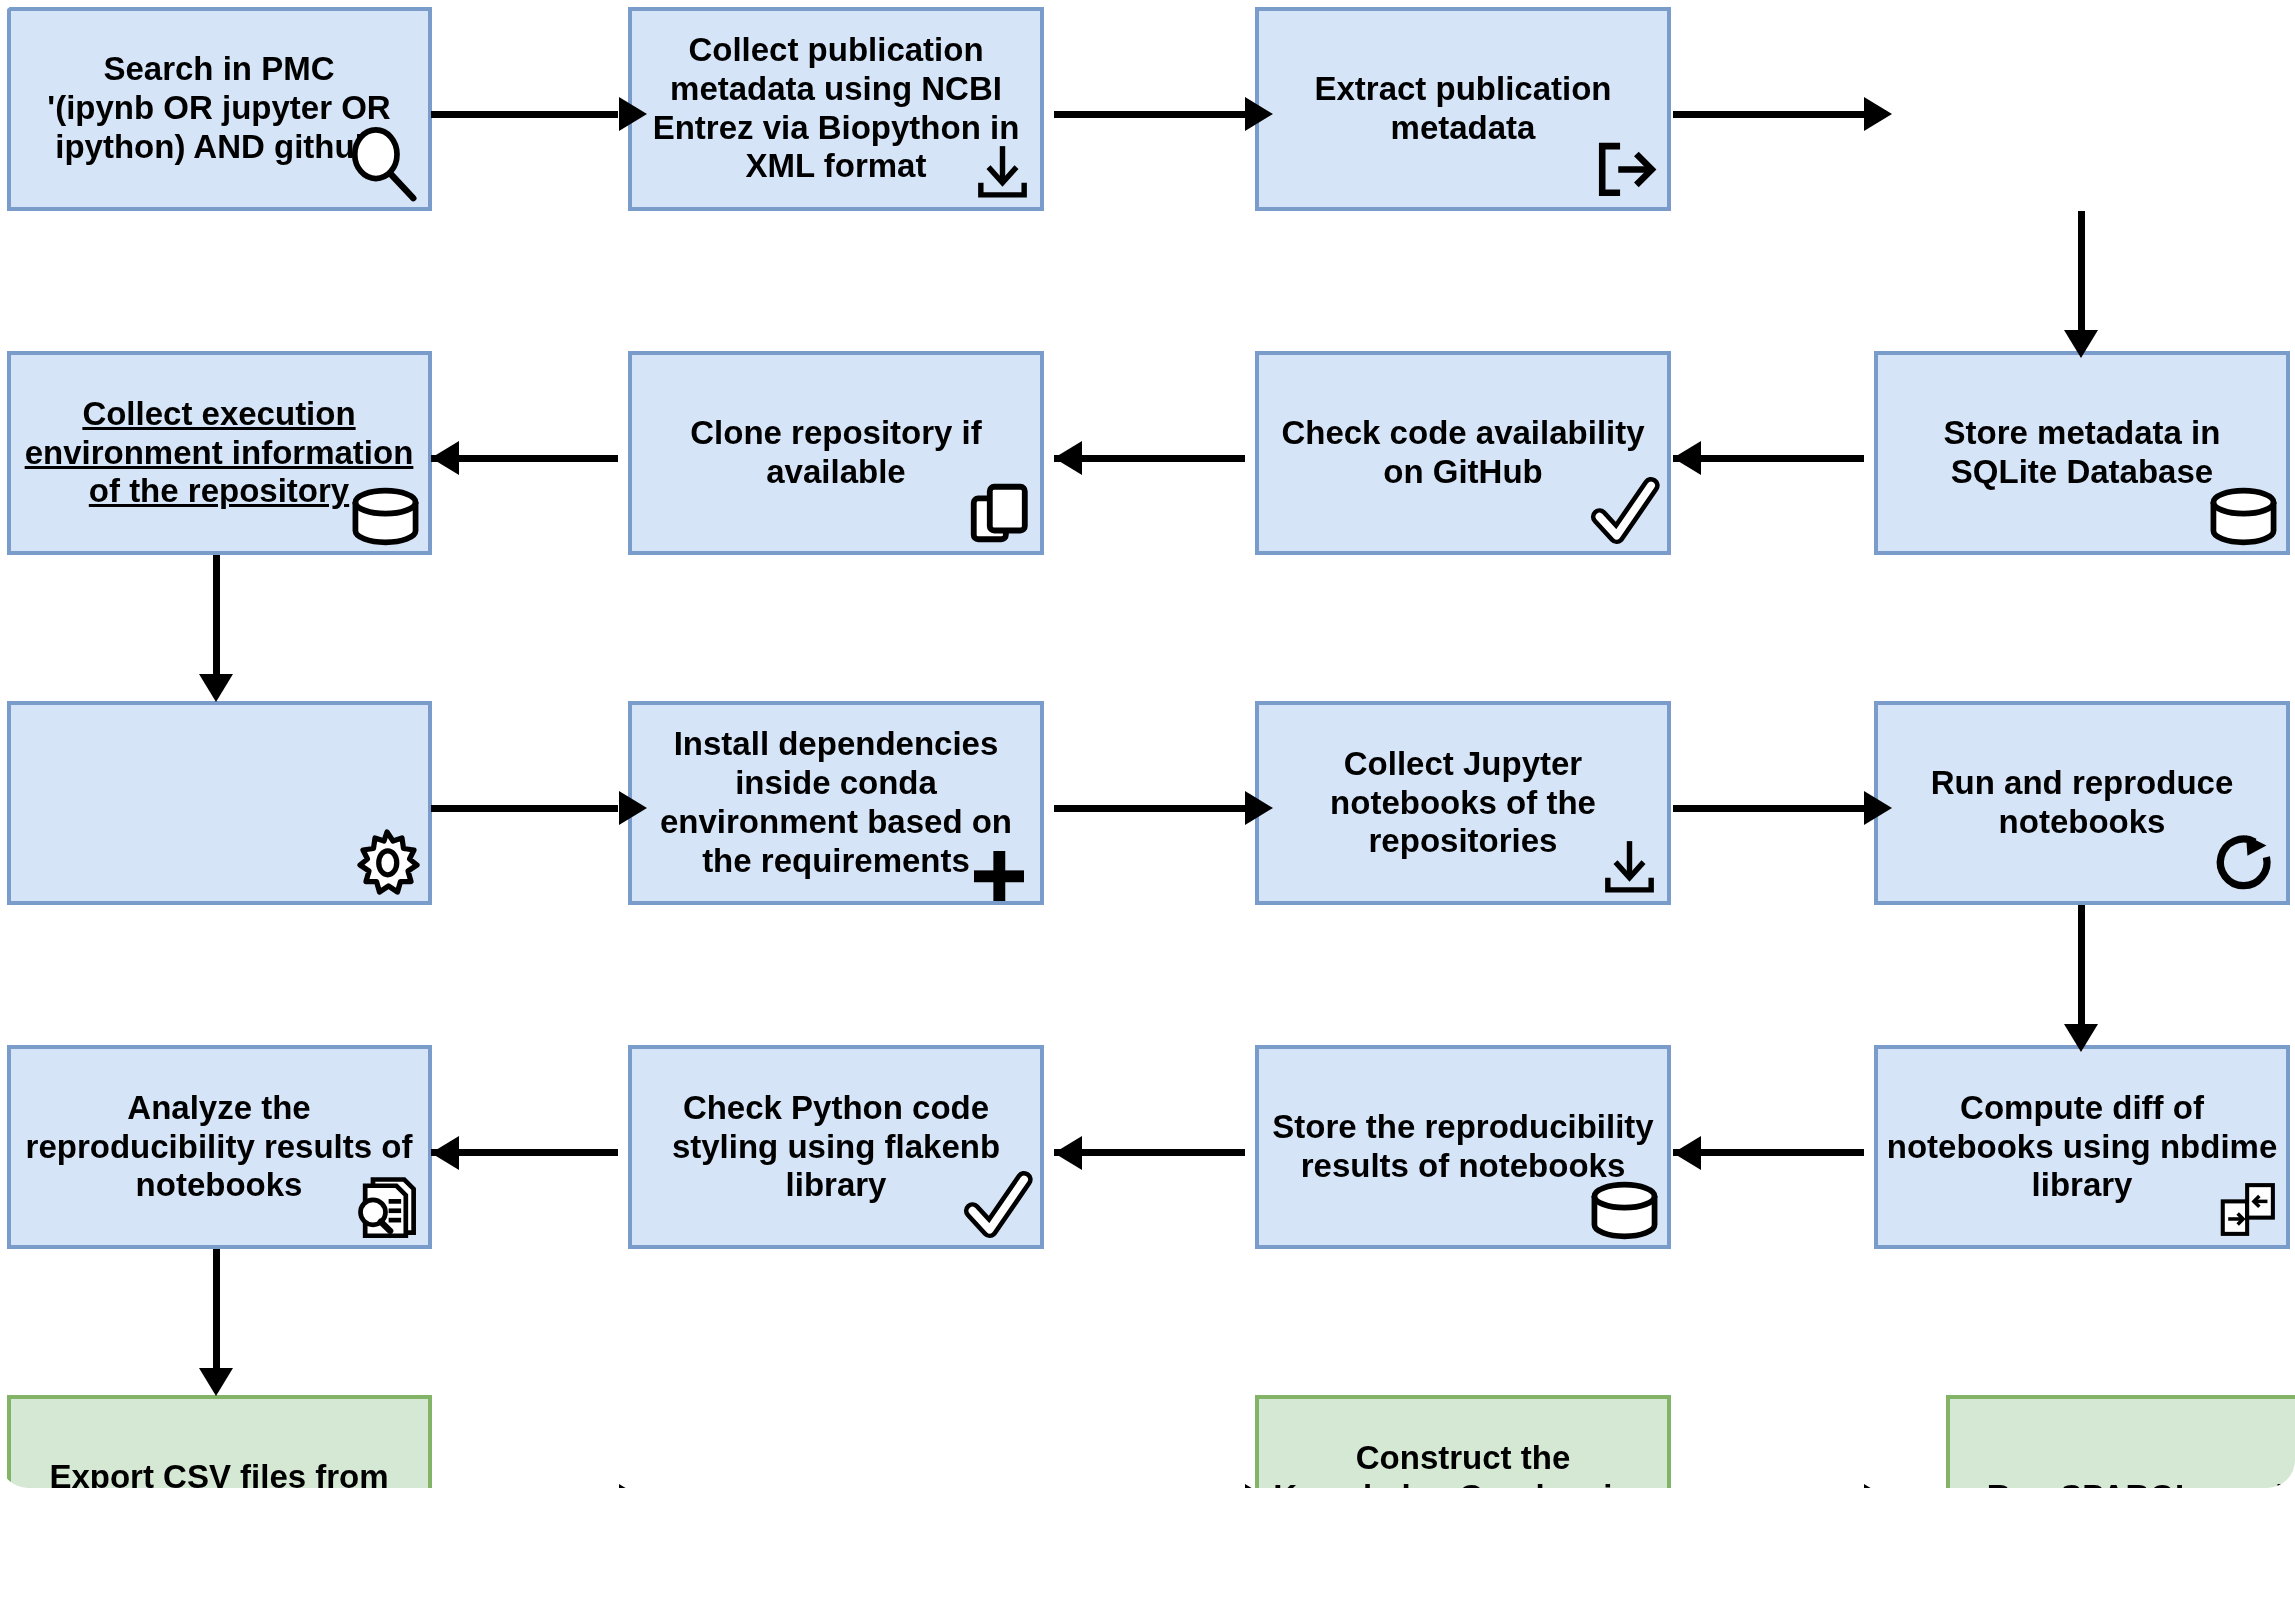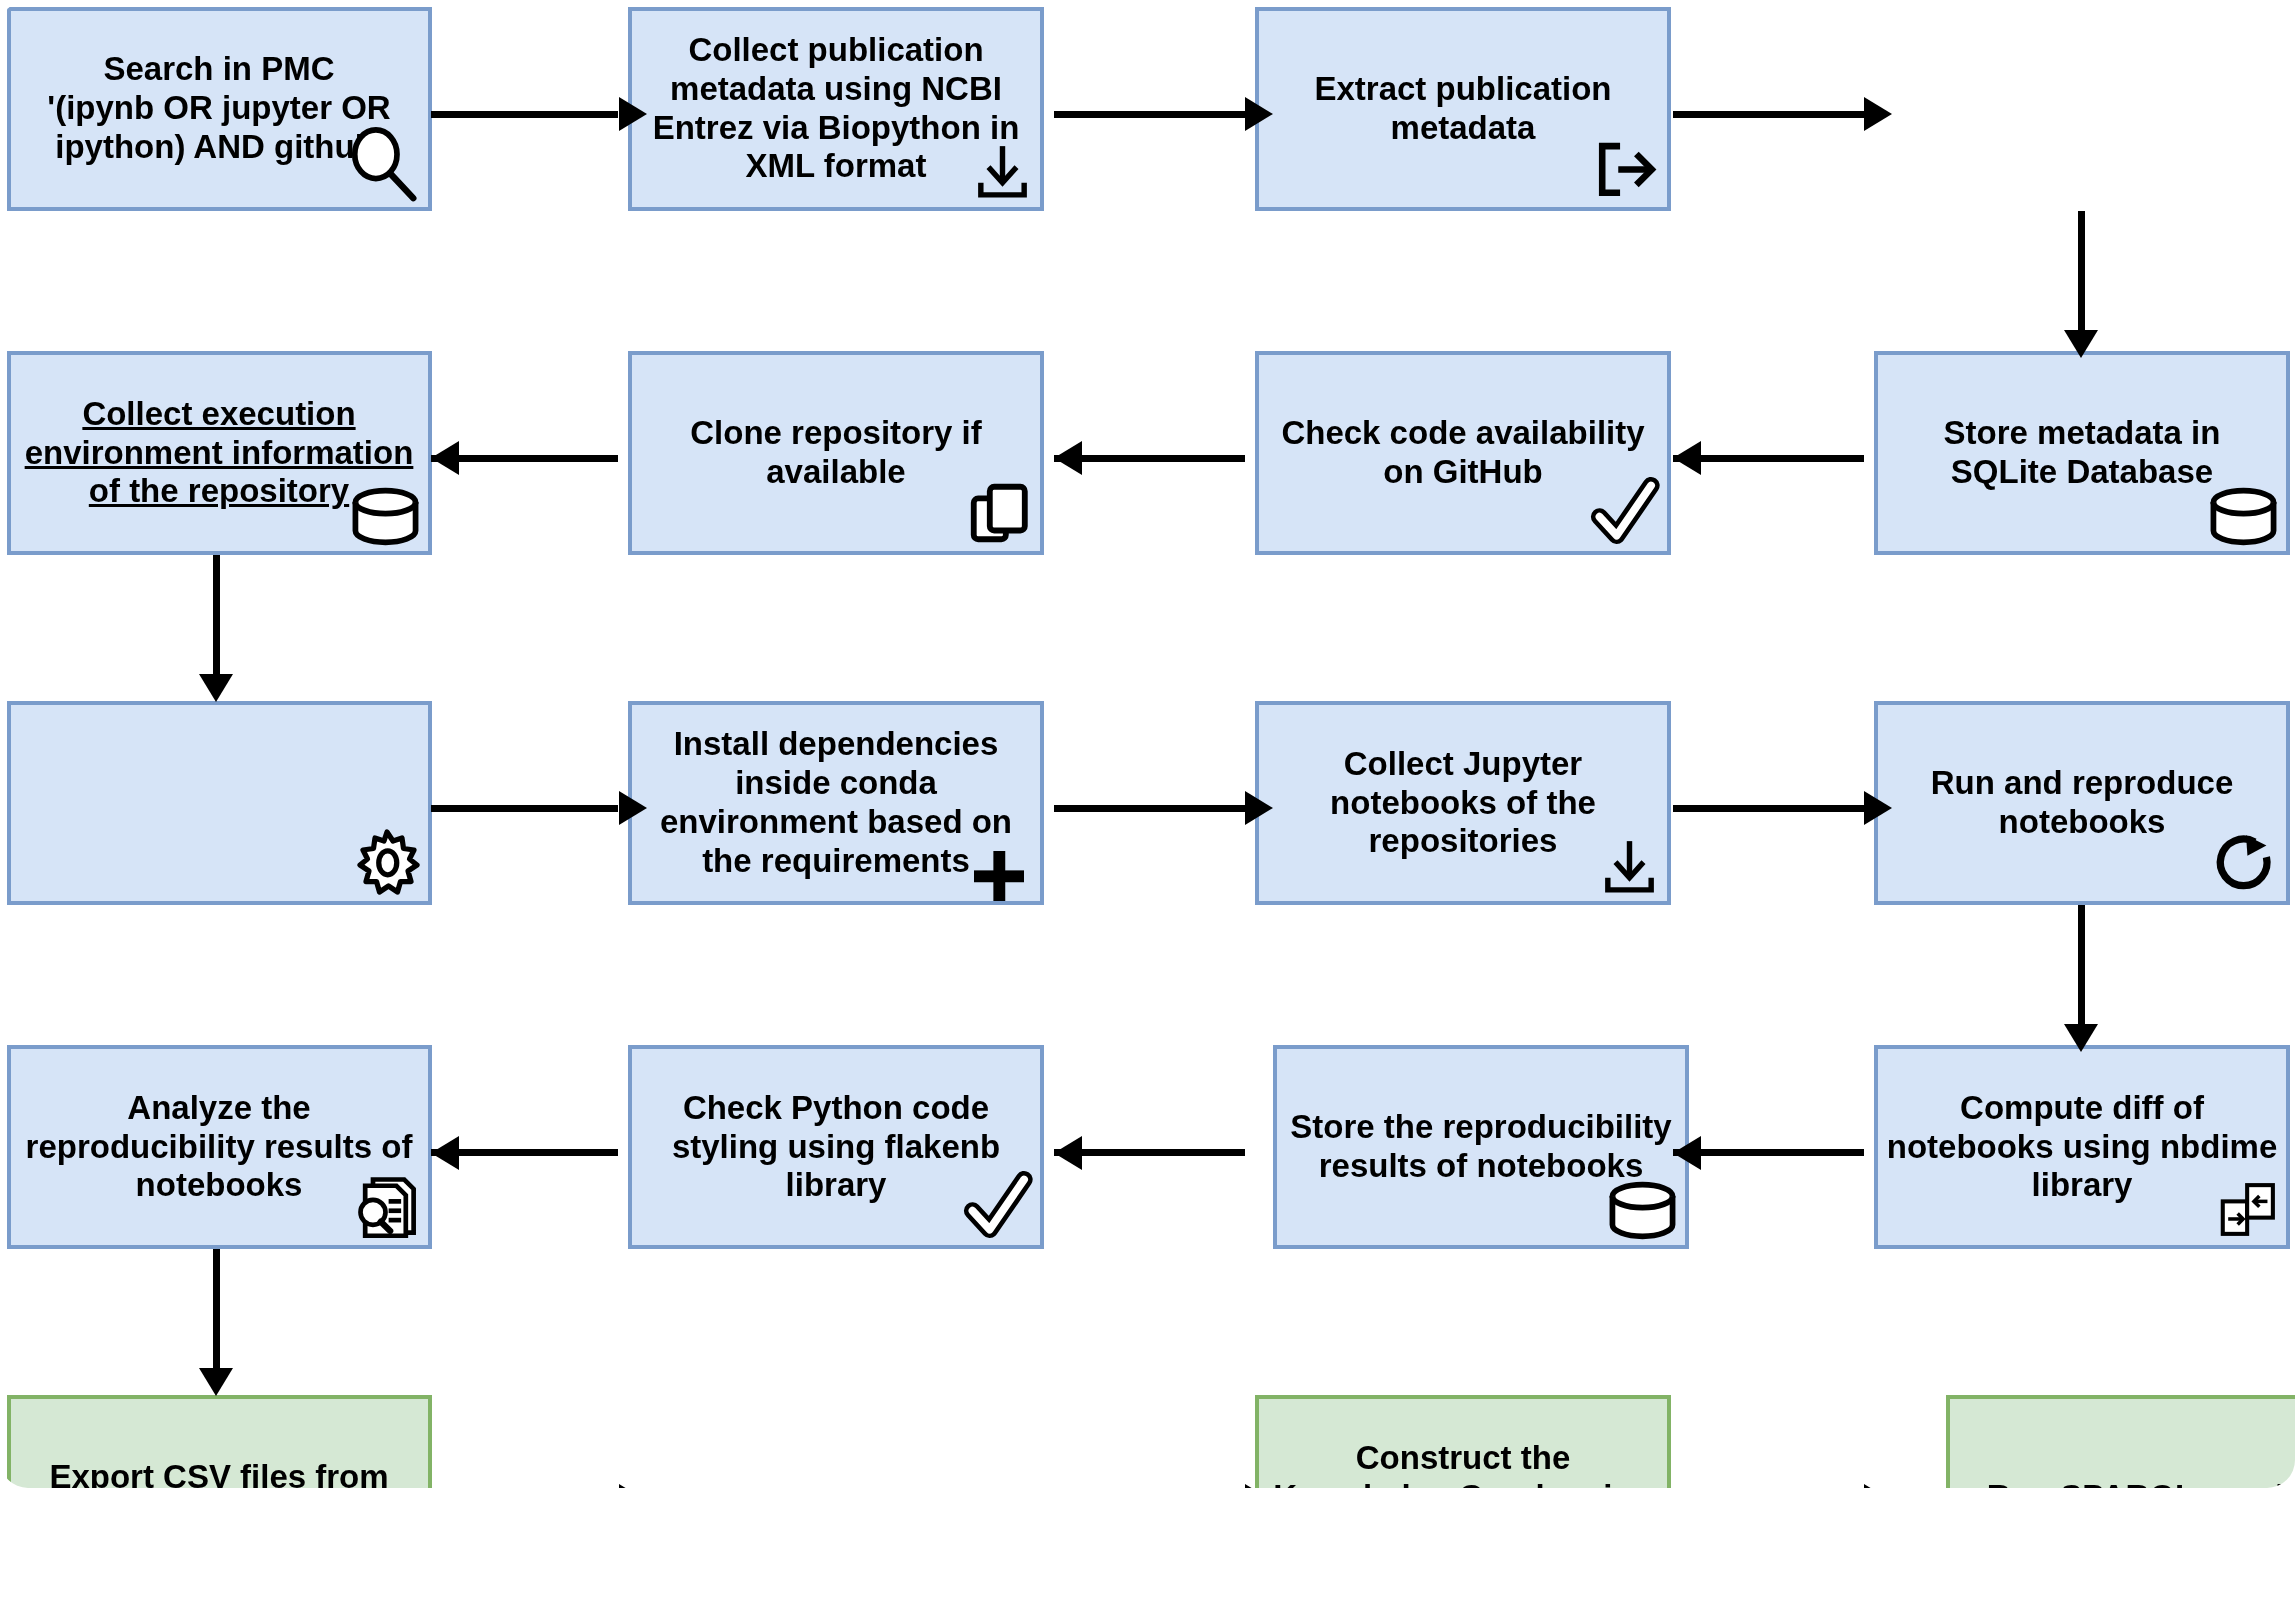--- a/index.html
+++ b/index.html
@@ -302,21 +302,21 @@
 styling using flakenb
 library</span>
     <span class="icon">
       <svg width="75" height="75" viewBox="0 0 48 48">
         <path d="M8 28 L19 40 L41 8" fill="none" stroke="#000" stroke-width="11" stroke-linecap="round" stroke-linejoin="round"></path>
         <path d="M8 28 L19 40 L41 8" fill="none" stroke="#ffffff" stroke-width="5" stroke-linecap="round" stroke-linejoin="round"></path>
       </svg>
     </span>
   </div>
 
-  <div class="node blue" style="left:1255px; top:1045px; width:416px; height:204px;margin-left:18px;">
+  <div class="node blue" style="left:1255px; top:1045px; width:416px; height:204px;">
     <span class="label">Store the reproducibility
 results of notebooks</span>
     <span class="icon">
       <svg width="75" height="63" viewBox="0 0 52 44">
         <ellipse cx="26" cy="12" rx="21" ry="8" fill="#ffffff" stroke="#000" stroke-width="4"></ellipse>
         <path d="M5 12 L5 32 A21 8 0 0 0 47 32 L47 12" fill="#ffffff" stroke="#000" stroke-width="4"></path>
         <path d="M5 12 A21 8 0 0 0 47 12" fill="none" stroke="#000" stroke-width="4"></path>
       </svg>
     </span>
   </div>

